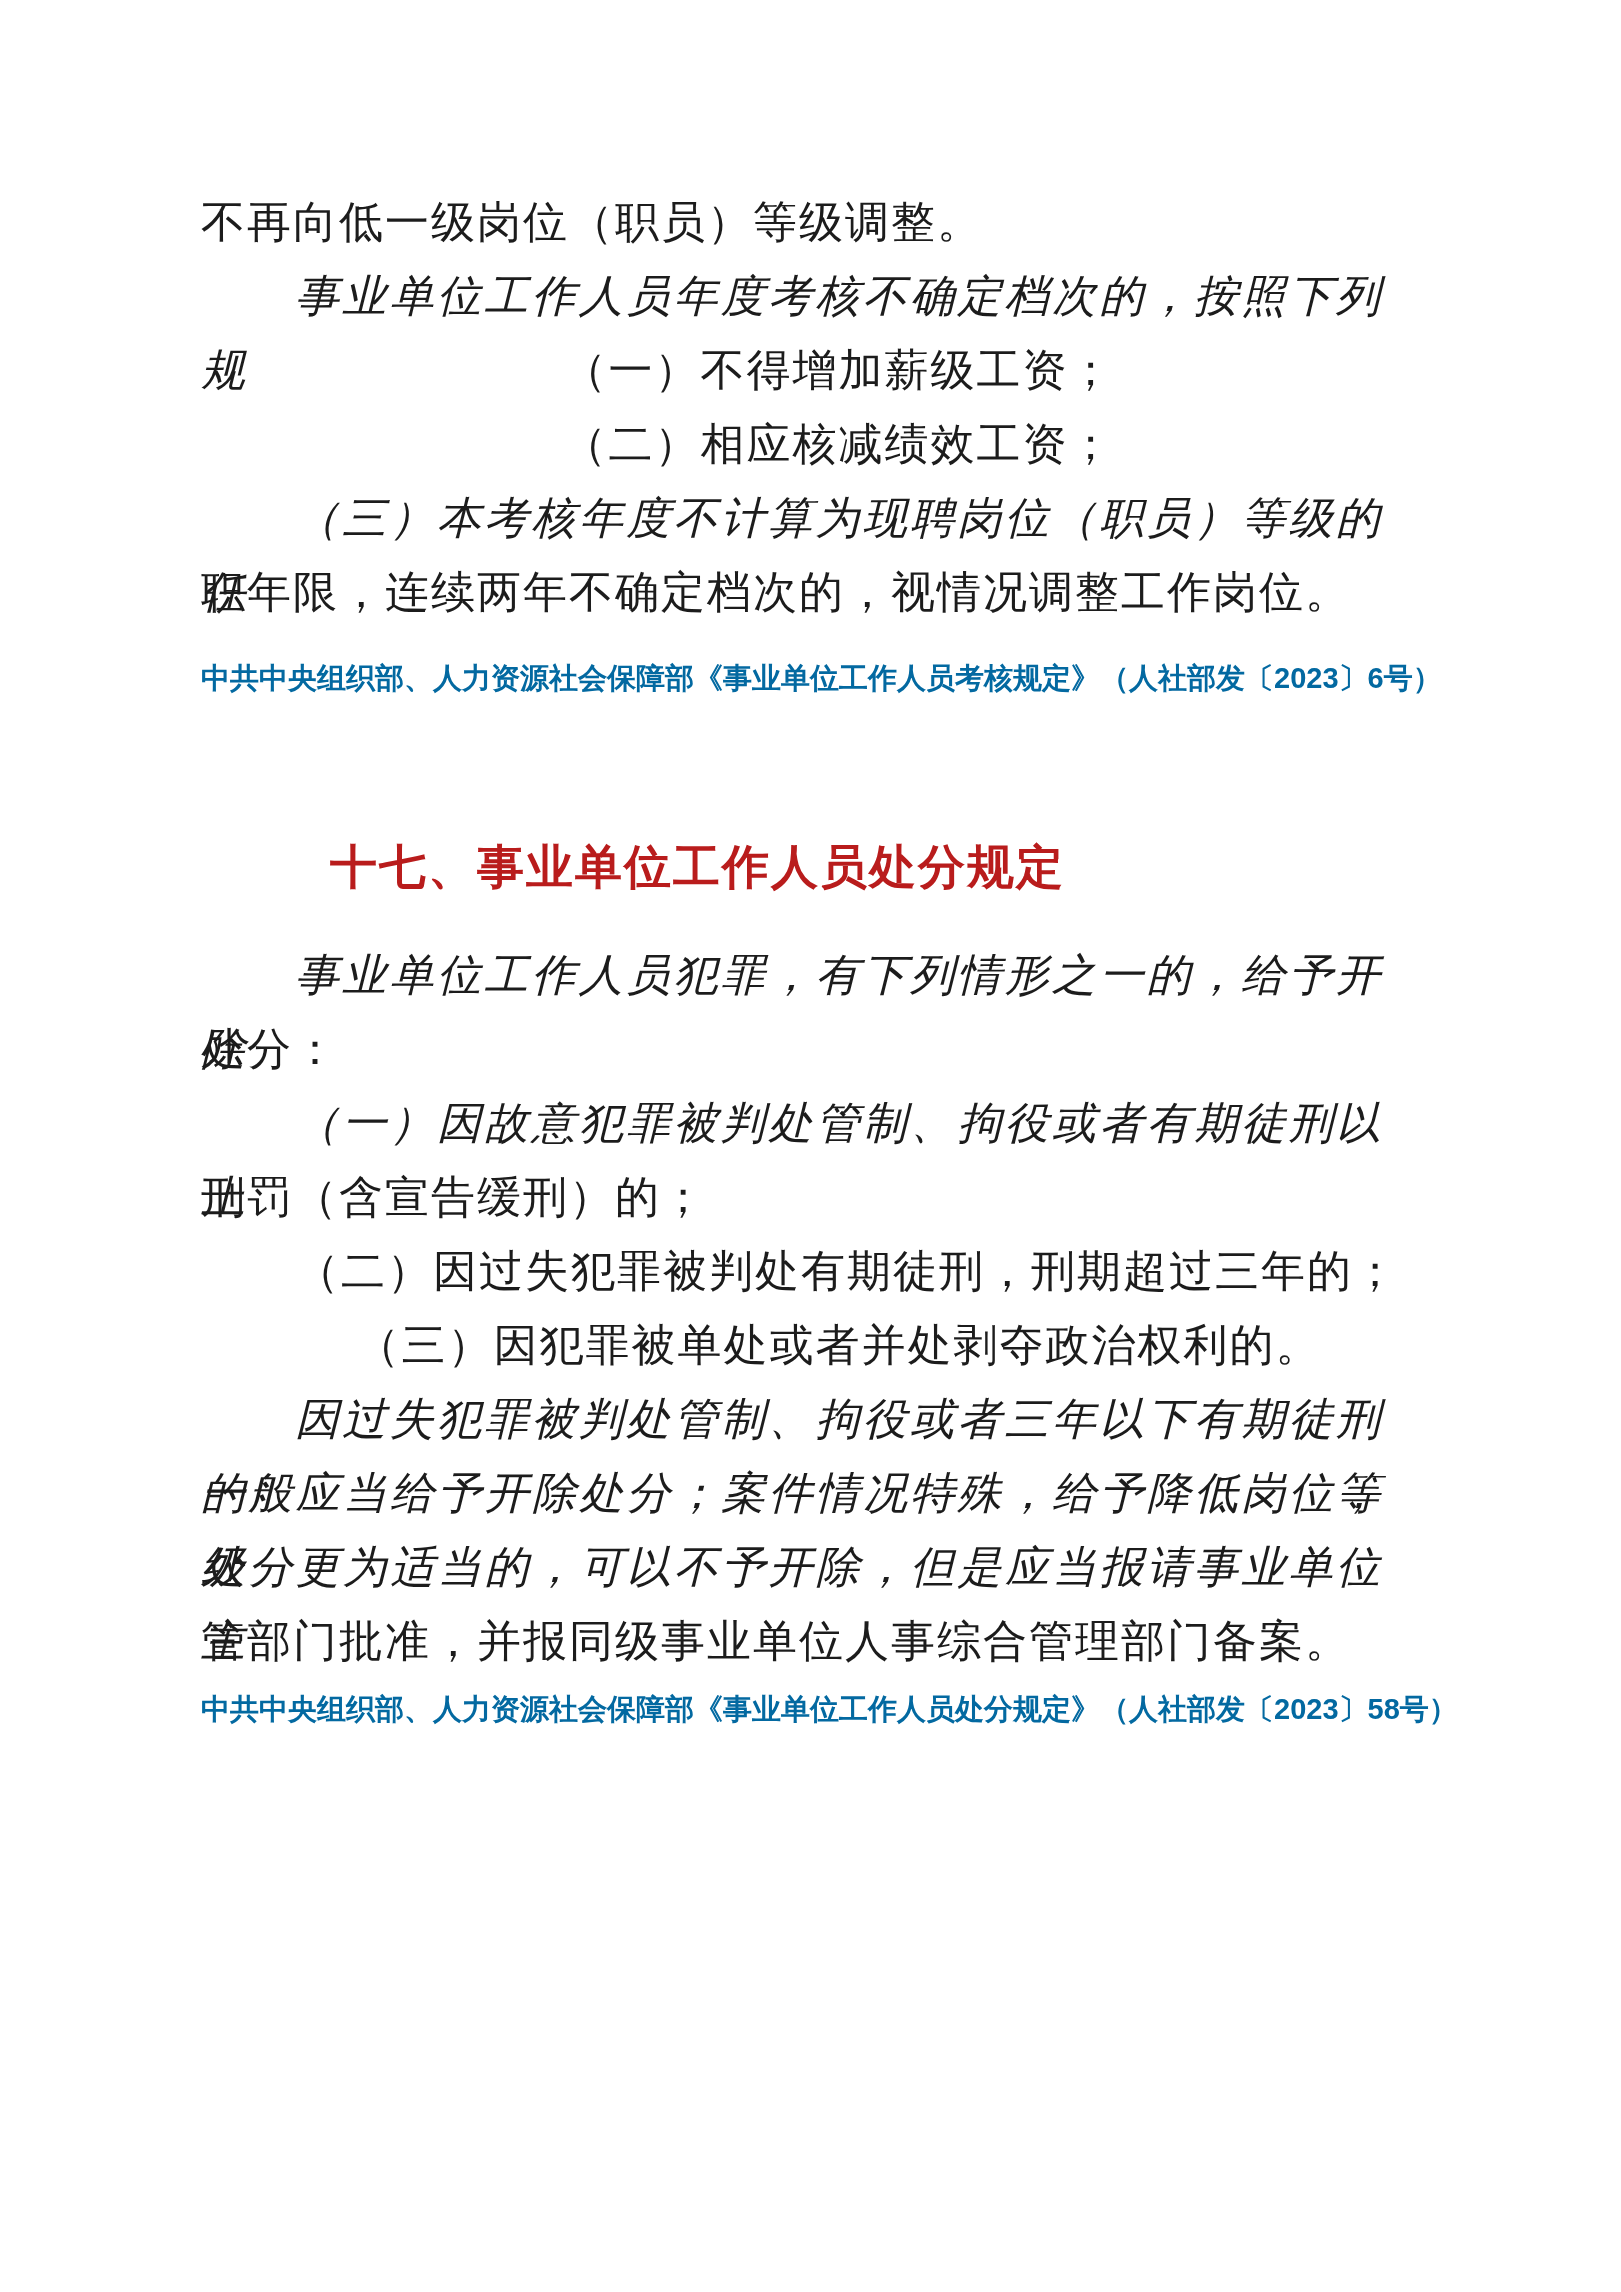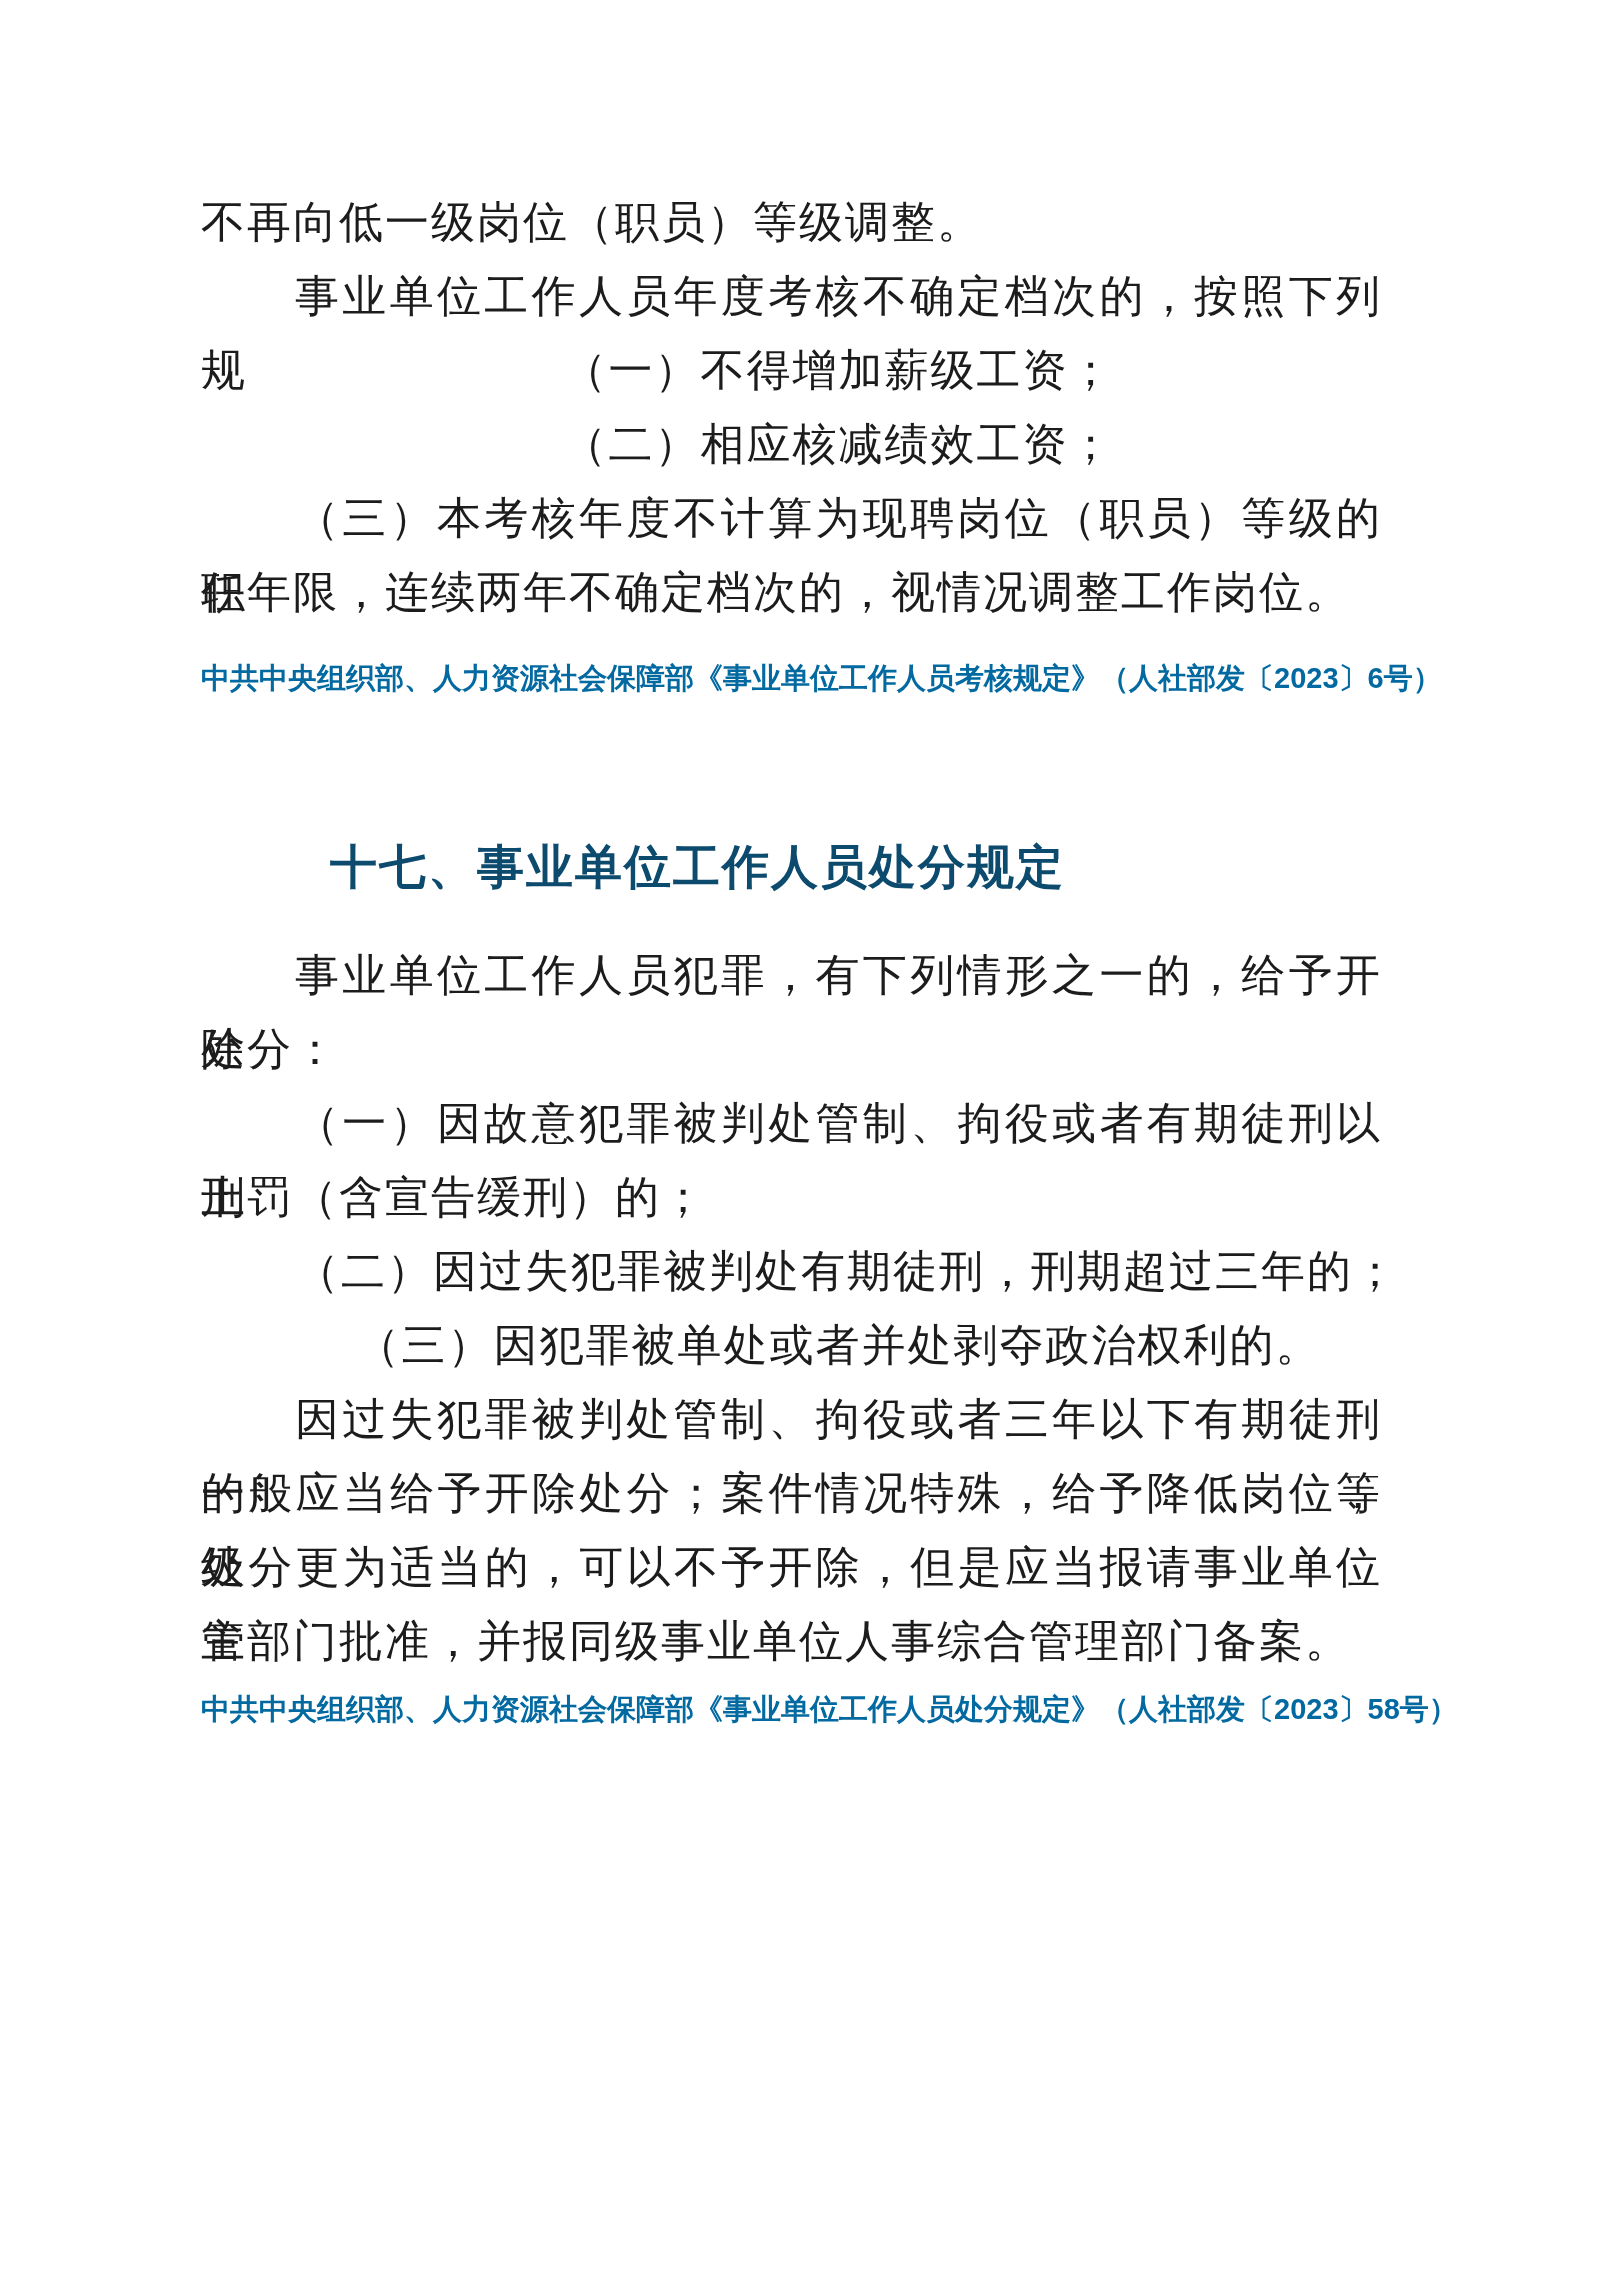--- a/index.html
+++ b/index.html
@@ -31,39 +31,40 @@
     color: #1c1c1c;
   }
   .para-block .line.indent {
     text-indent: 94px;
     text-align: center;
   }
   .para-block .line.justify {
     white-space: normal;
     text-align: justify;
     text-align-last: justify;
+    font-style: italic;
   }
   .citation {
     margin-top: 29px;
     font-family: "Liberation Sans", "DejaVu Sans", sans-serif;
     font-weight: bold;
     font-size: 29px;
     line-height: 39px;
     text-align: right;
     white-space: nowrap;
     color: #0369a1;
   }
   .heading {
     margin: 139px 0 0 129px;
     font-family: "Liberation Sans", "DejaVu Sans", sans-serif;
     font-weight: bold;
     font-size: 47px;
     line-height: 59px;
     letter-spacing: 2px;
-    color: #0c4a6e;
+    color: #b91c1c;
   }
   .para-block.second {
     margin-top: 43px;
   }
   .citation.second {
     margin-top: 11px;
   }
   .page-number {
     position: absolute;
     left: 1237px;

